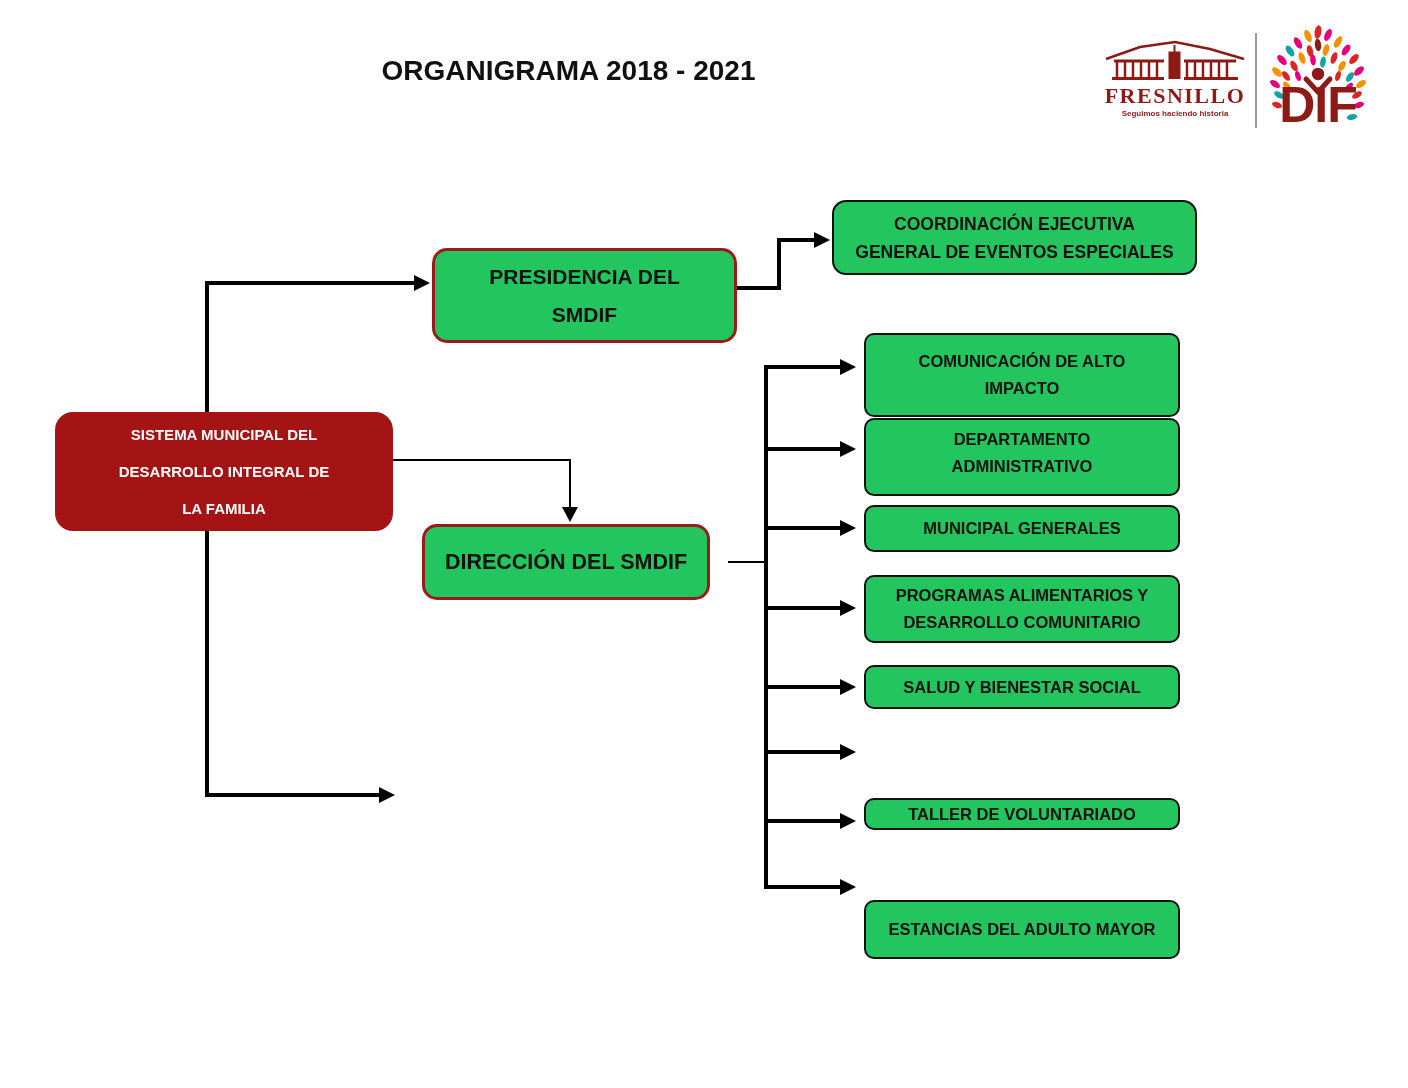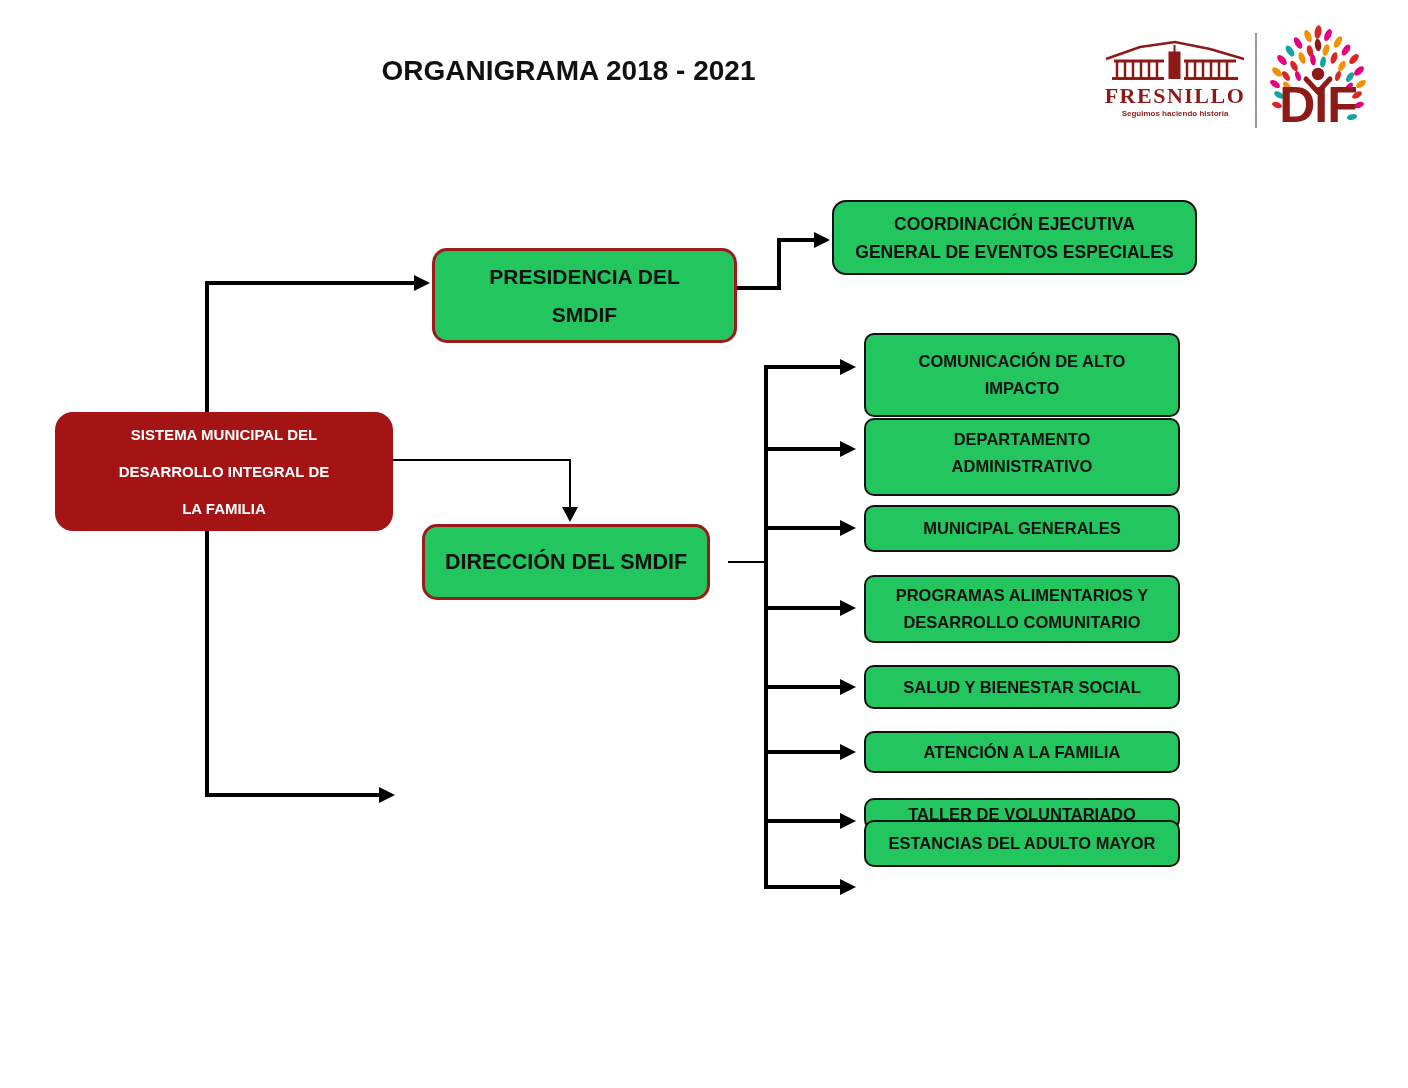--- a/index.html
+++ b/index.html
@@ -205,23 +205,20 @@
   <div class="node dept" style="top:505px;height:47px">
     <span>MUNICIPAL GENERALES</span>
   </div>
   <div class="node dept" style="top:575px;height:68px">
     <span>PROGRAMAS ALIMENTARIOS Y
 DESARROLLO COMUNITARIO</span>
   </div>
   <div class="node dept" style="top:665px;height:44px">
     <span>SALUD Y BIENESTAR SOCIAL</span>
   </div>
-  <div class="node dept" style="top:731px;height:42px">
-    <span>ATENCIÓN A LA FAMILIA</span>
-  </div>
   <div class="node dept" style="top:798px;height:32px">
     <span>TALLER DE VOLUNTARIADO</span>
   </div>
-  <div class="node dept" style="top:820px;height:47px">
+  <div class="node dept" style="top:900px;height:59px">
     <span>ESTANCIAS DEL ADULTO MAYOR</span>
   </div>
 
 </div>
 
 </body></html>

